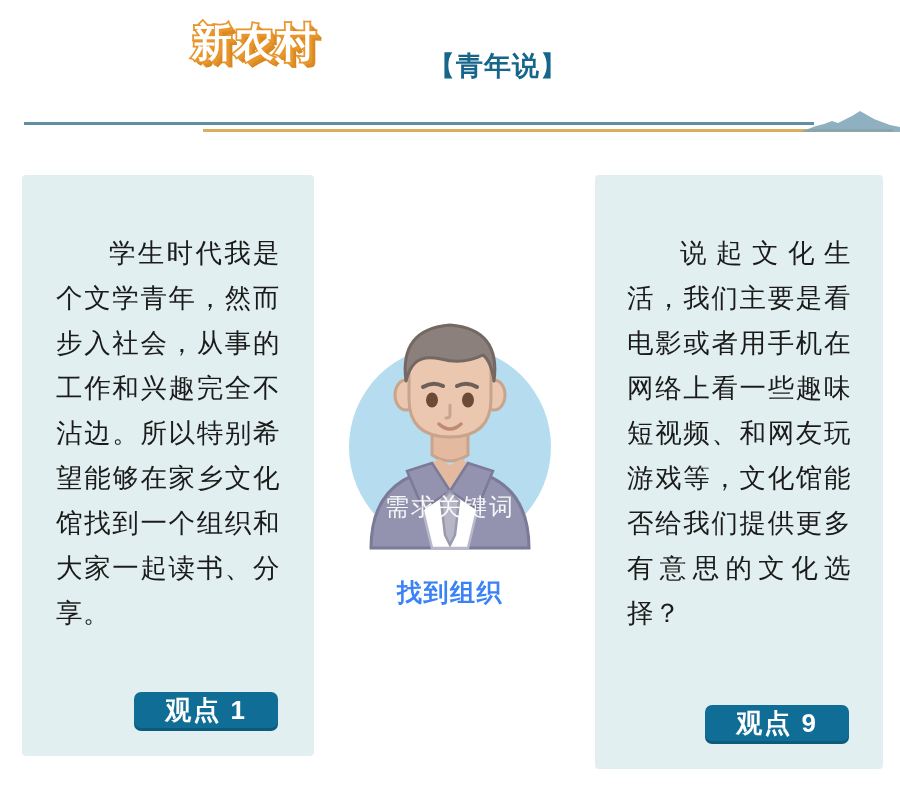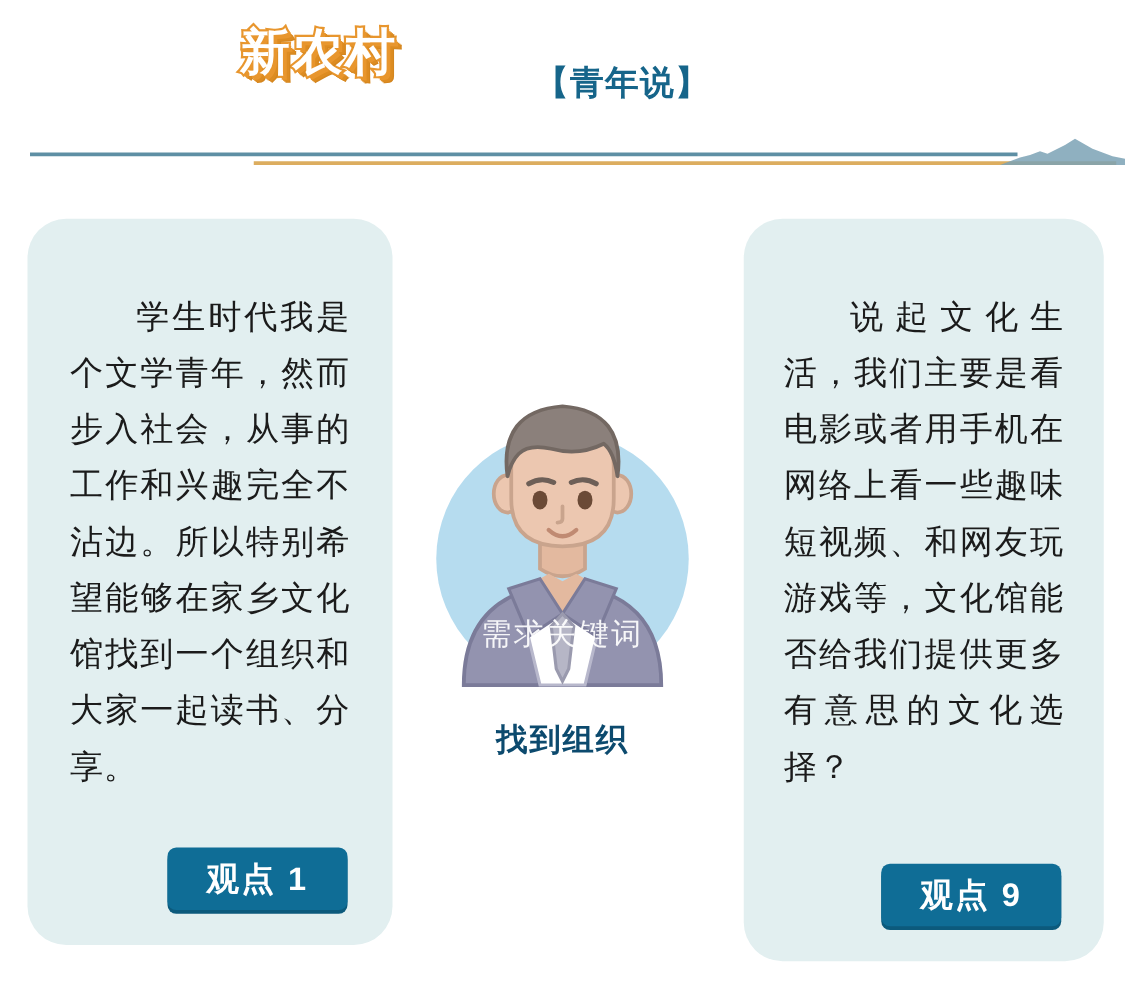--- a/index.html
+++ b/index.html
@@ -73,21 +73,21 @@
   #mountain-graphic {
     position: absolute;
     left: 800px; top: -2px;
     width: 100px; height: 26px;
   }
 
   
   .card {
     position: absolute;
     background: #e2eff0;
-    border-radius: 31px;
+    border-radius: 4px;
   }
   #card-left  { left: 22px;  top: 175px; width: 292px; height: 581px; }
   #card-right { left: 595px; top: 175px; width: 288px; height: 594px; }
 
   .card-body {
     position: absolute;
     left: 0; right: 0;
     top: 56px;
     padding: 0 34px;
     box-sizing: border-box;
@@ -100,21 +100,21 @@
     text-indent: 2em;
     letter-spacing: 0.5px;
     word-break: break-all;
   }
   #card-right .card-body { padding: 0 32px; }
 
   .opinion-btn {
     position: absolute;
     bottom: 28px;
     width: 144px;
-    height: 50px;
+    height: 36px;
     background: #0f6d96;
     border-radius: 7px;
     box-shadow: 0 3px 0 #0c5a7c;
     color: #ffffff;
     font-size: 26px;
     font-weight: 700;
     letter-spacing: 2px;
     display: flex;
     align-items: center;
     justify-content: center;
@@ -146,21 +146,21 @@
     font-weight: 500;
     color: #ffffff;
     letter-spacing: 2px;
     opacity: 0.92;
   }
   #avatar-tagline {
     margin-top: 20px;
     font-size: 25px;
     font-weight: 700;
     line-height: 38px;
-    color: #0c4a6e;
+    color: #3b82f6;
     letter-spacing: 1.5px;
   }
 </style>
 </head>
 <body>
 
 <div id="header">
   <div id="brand-title">新农村</div>
   <div id="brand-subtitle">【青年说】</div>
 </div>

